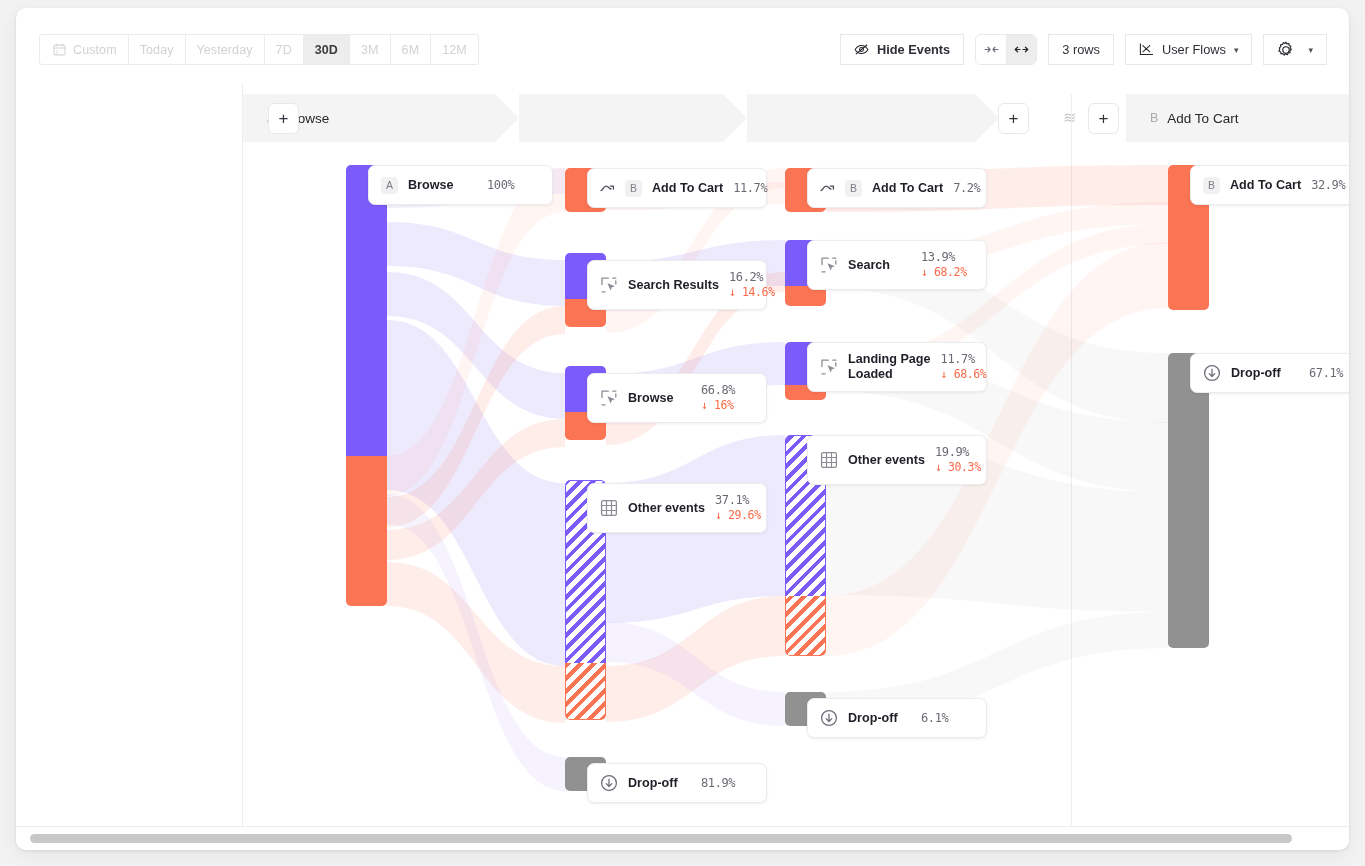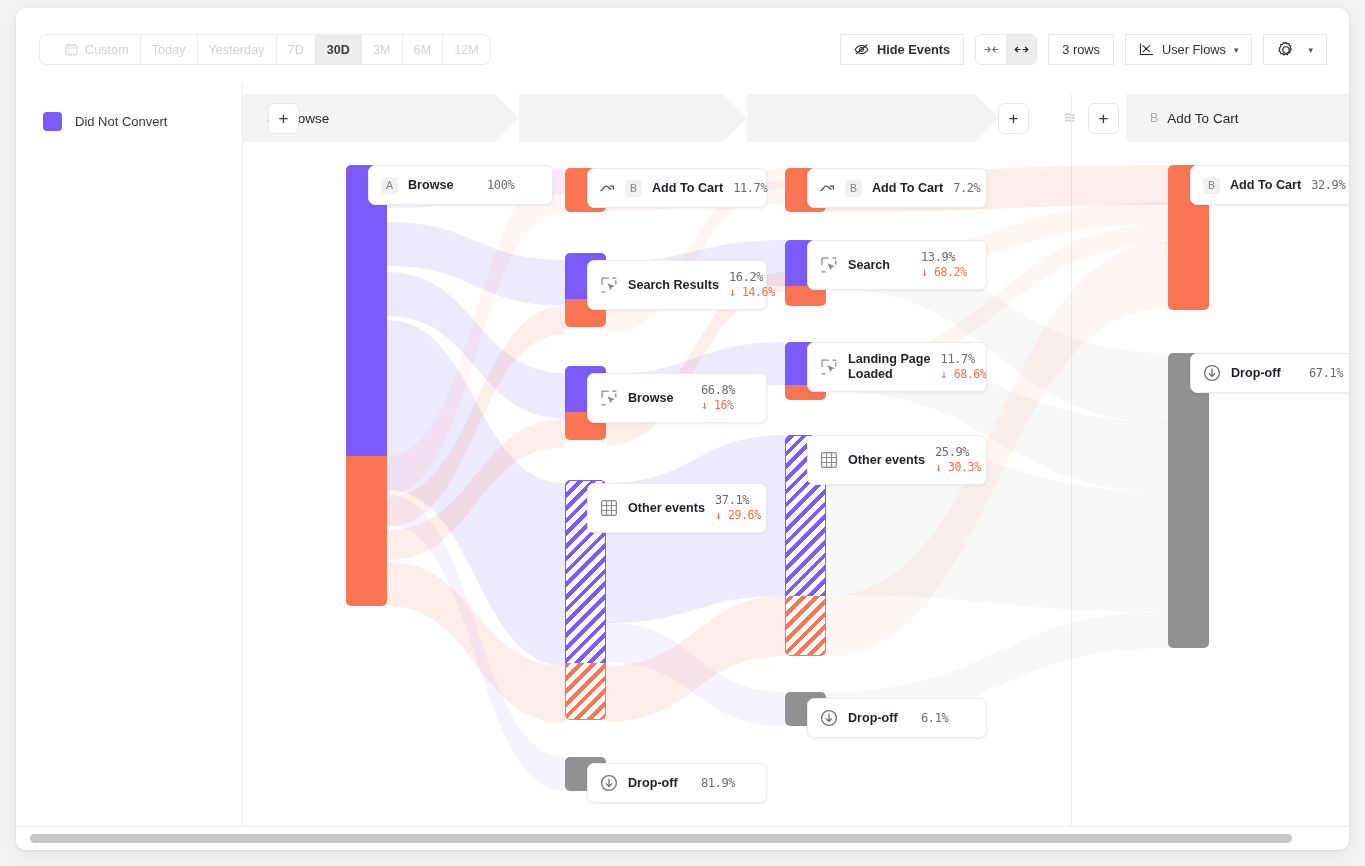--- a/index.html
+++ b/index.html
@@ -19,23 +19,22 @@
     overflow: hidden;
   }
 
   
   .toolbar {
     position: absolute; left: 0; top: 0; right: 0; height: 76px;
   }
   .seg {
     position: absolute; left: 23px; top: 26px; height: 31px;
     display: flex; align-items: stretch;
-    border: 1px solid #ebebeb; border-radius: 8px; overflow: hidden;
+    border: 1px solid #ebebeb; border-radius: 3px; overflow: hidden;
     background: #fff;
-    padding-left: 12px;
   }
   .seg .sgi {
     display: flex; align-items: center; justify-content: center;
     padding: 0 11px; font-size: 12.5px; color: #d2d2d2;
     border-right: 1px solid #ebebeb; cursor: pointer; white-space: nowrap;
     letter-spacing: .1px;
   }
   .seg .sgi:last-child { border-right: none; }
   .seg .sgi.active { background: #ededed; color: #3c3c3c; font-weight: 600; }
   .seg .sgi.custom { gap: 7px; padding-left: 13px; }
@@ -210,24 +209,20 @@
         <svg class="ico" viewBox="0 0 20 20">
           <path d="M10 6.4a3.6 3.6 0 100 7.2 3.6 3.6 0 000-7.2z" fill="none" stroke="#26262c" stroke-width="1.3"></path>
           <path d="M10 1.3l1.1 1.9 2.1-.5.3 2.2 2 .9-1 1.9 1.4 1.7-1.7 1.4.4 2.1-2.2.3-.9 2-1.9-1-1.7 1.4-1.4-1.7-2.1.4-.3-2.2-2-.9 1-1.9L2.6 7.6 4.3 6.2l-.4-2.1 2.2-.3.9-2 1.9 1z" fill="none" stroke="#26262c" stroke-width="1.25" stroke-linejoin="round"></path>
         </svg>
         <span class="chev">▾</span>
       </div>
     </div>
   </div>
 
   <div class="legend" id="legend">
-      <div class="lg-row">
-        <div class="lg-sw" style="background: rgb(123, 92, 250);"></div>
-        <div class="lg-label">Did Not Convert</div>
-      </div>
     </div>
 
   <div class="bcwrap">
     <div class="bc-chev" style="left:0; width:252px;">
       <span class="bc-letter">A</span>
       <span class="bc-name">Browse</span>
     </div>
     <div class="bc-chev" style="left:276px; width:204px; background:#f4f4f4;"></div>
     <div class="bc-chev" style="left:504px; width:228px; background:#f4f4f4;"></div>
 
@@ -461,21 +456,21 @@
             <span style="display: flex; flex: 0 0 auto;">
               <svg class="ico" viewBox="0 0 18 18">
                 <rect x="1.6" y="1.6" width="14.8" height="14.8" rx="1.6" fill="none" stroke="#8c8c96" stroke-width="1.3"></rect>
                 <path d="M1.6 6.5h14.8M1.6 11.5h14.8M6.5 1.6v14.8M11.5 1.6v14.8" stroke="#8c8c96" stroke-width="1.2"></path>
               </svg>
             </span>
             <div class="ntxt">
               <div class="nname">Other events</div>
             </div>
             <div class="nvals">
-              <div class="npct">25.9%</div>
+              <div class="npct">19.9%</div>
               <div class="ndrop">↓ 30.3%</div>
             </div>
           </div>
         </div>
         <div class="node" style="left: 542px; top: 550px;">
           <div class="bar" style="top: 0px; height: 34px;">
             <div class="seg-g" style="height: 34px;"></div>
           </div>
           <div class="card" style="top: 6px; width: 180px;">
             <span style="display: flex; flex: 0 0 auto;">

